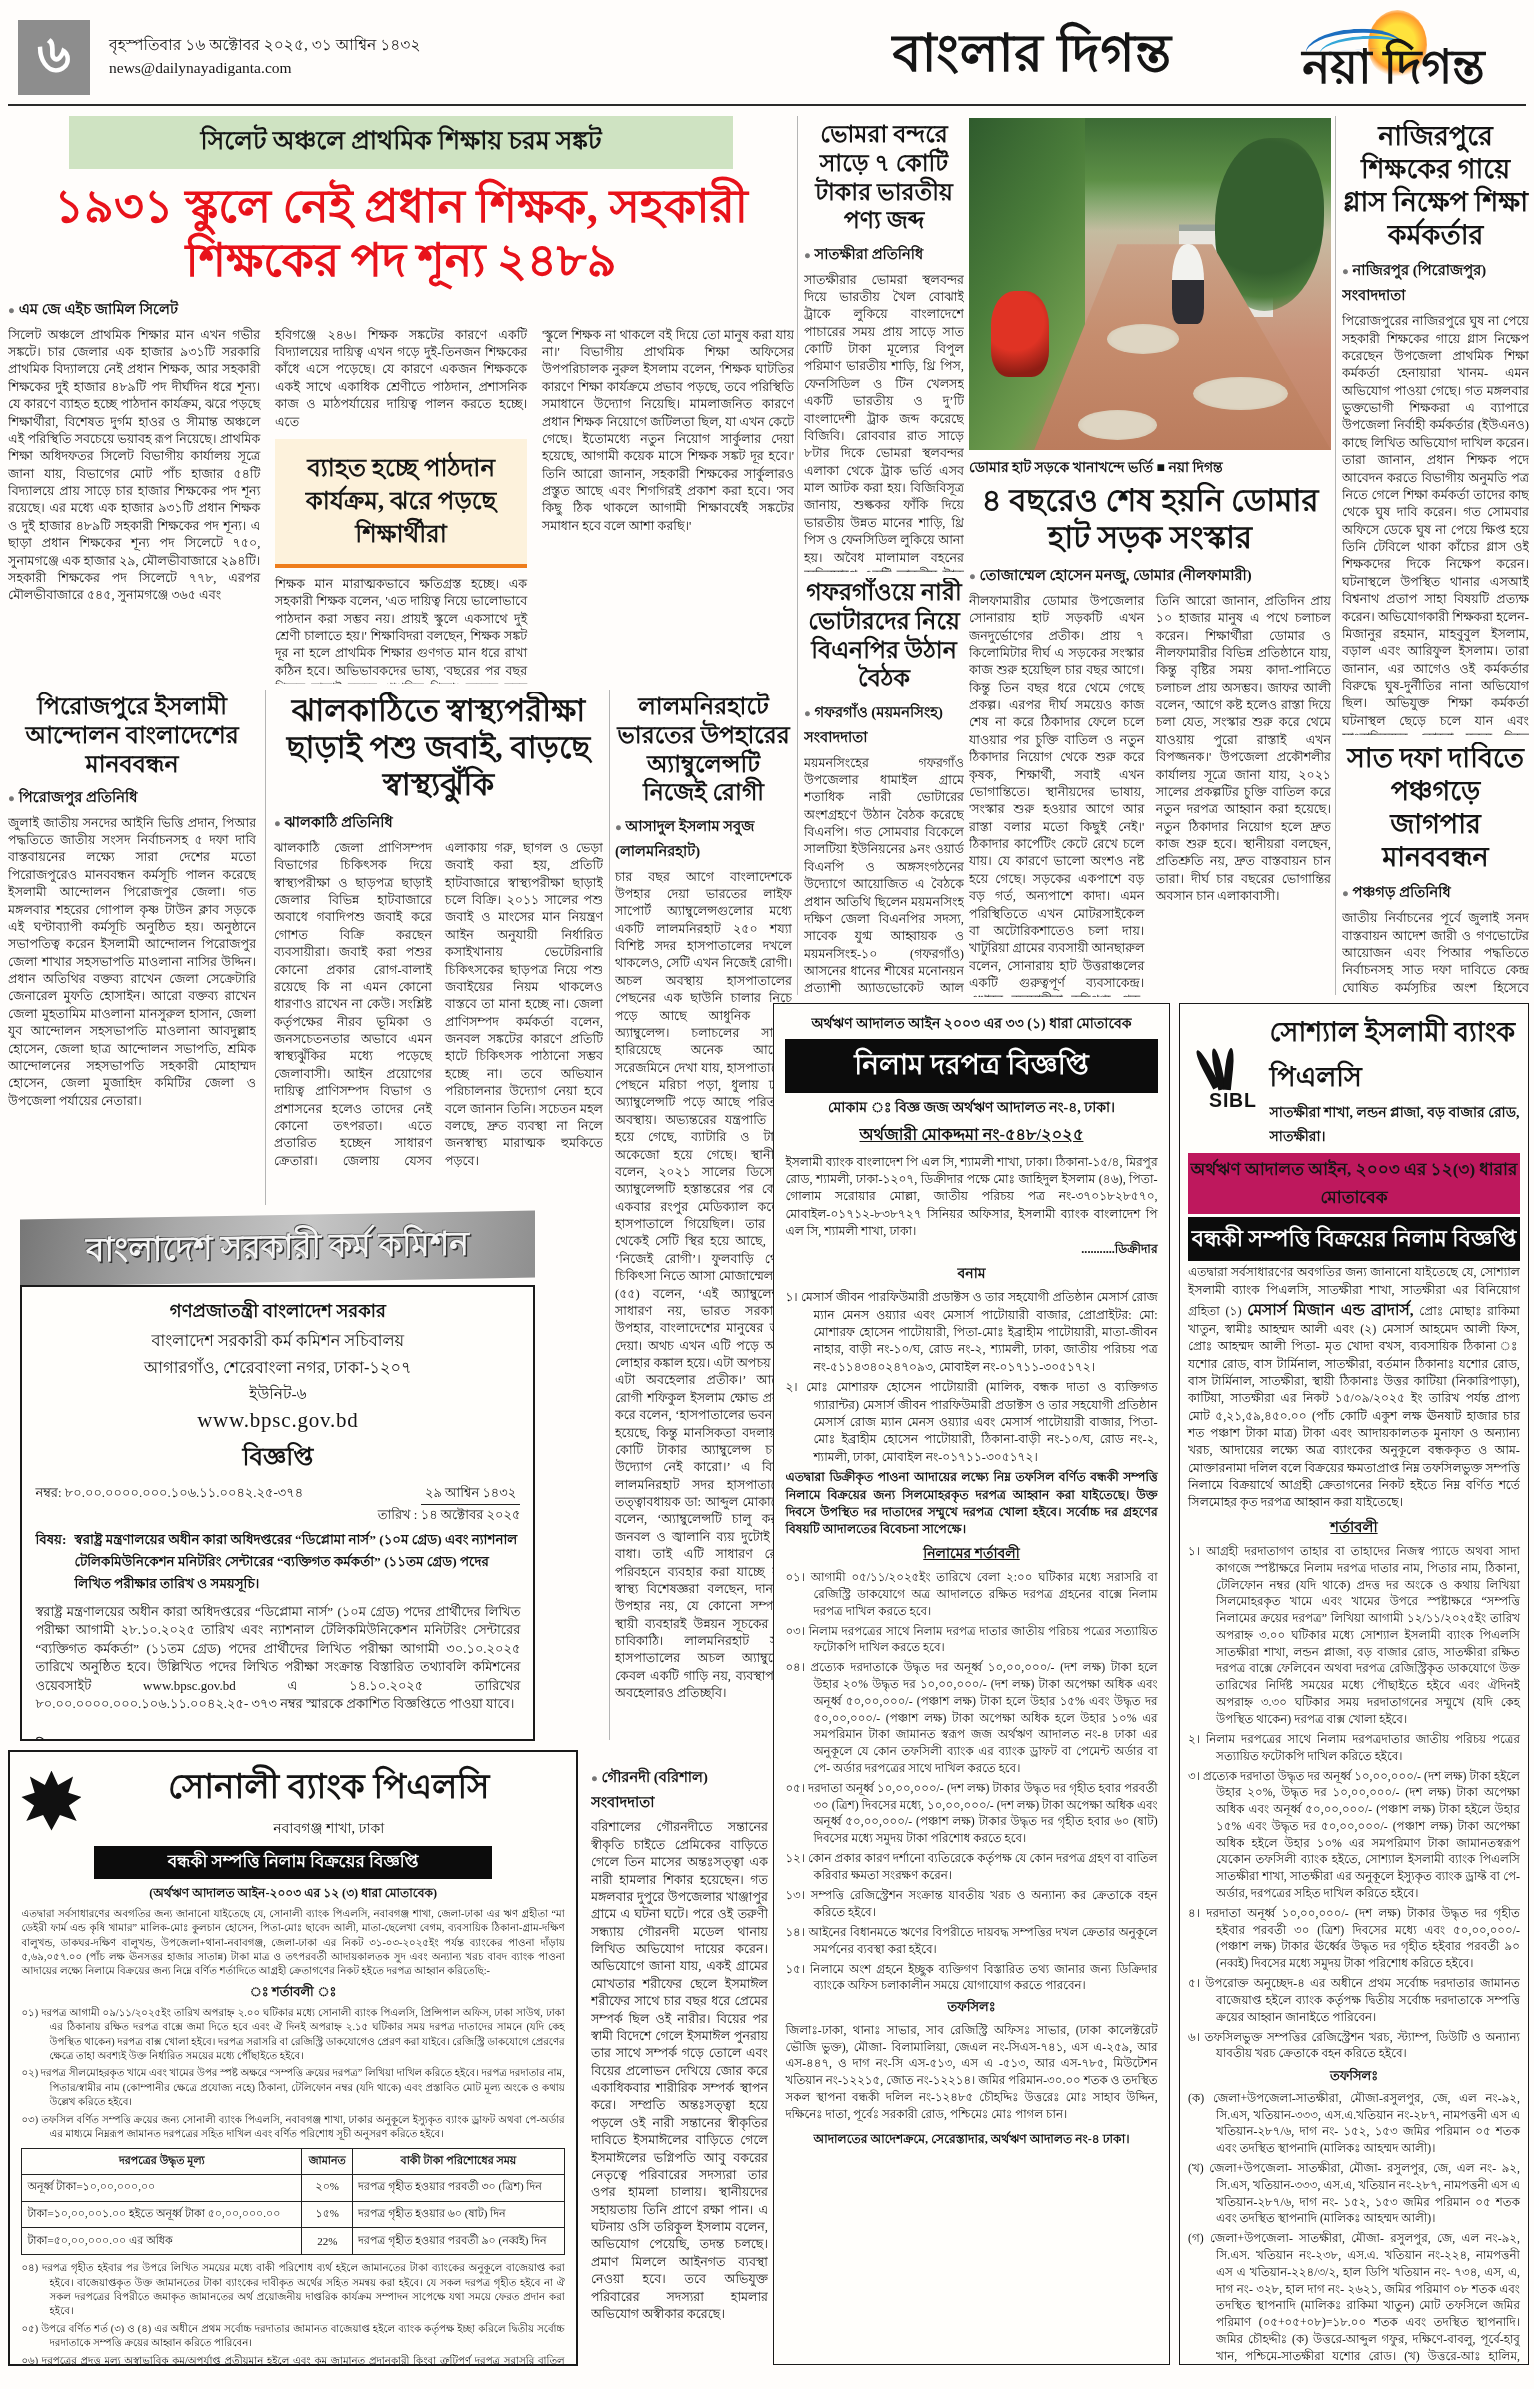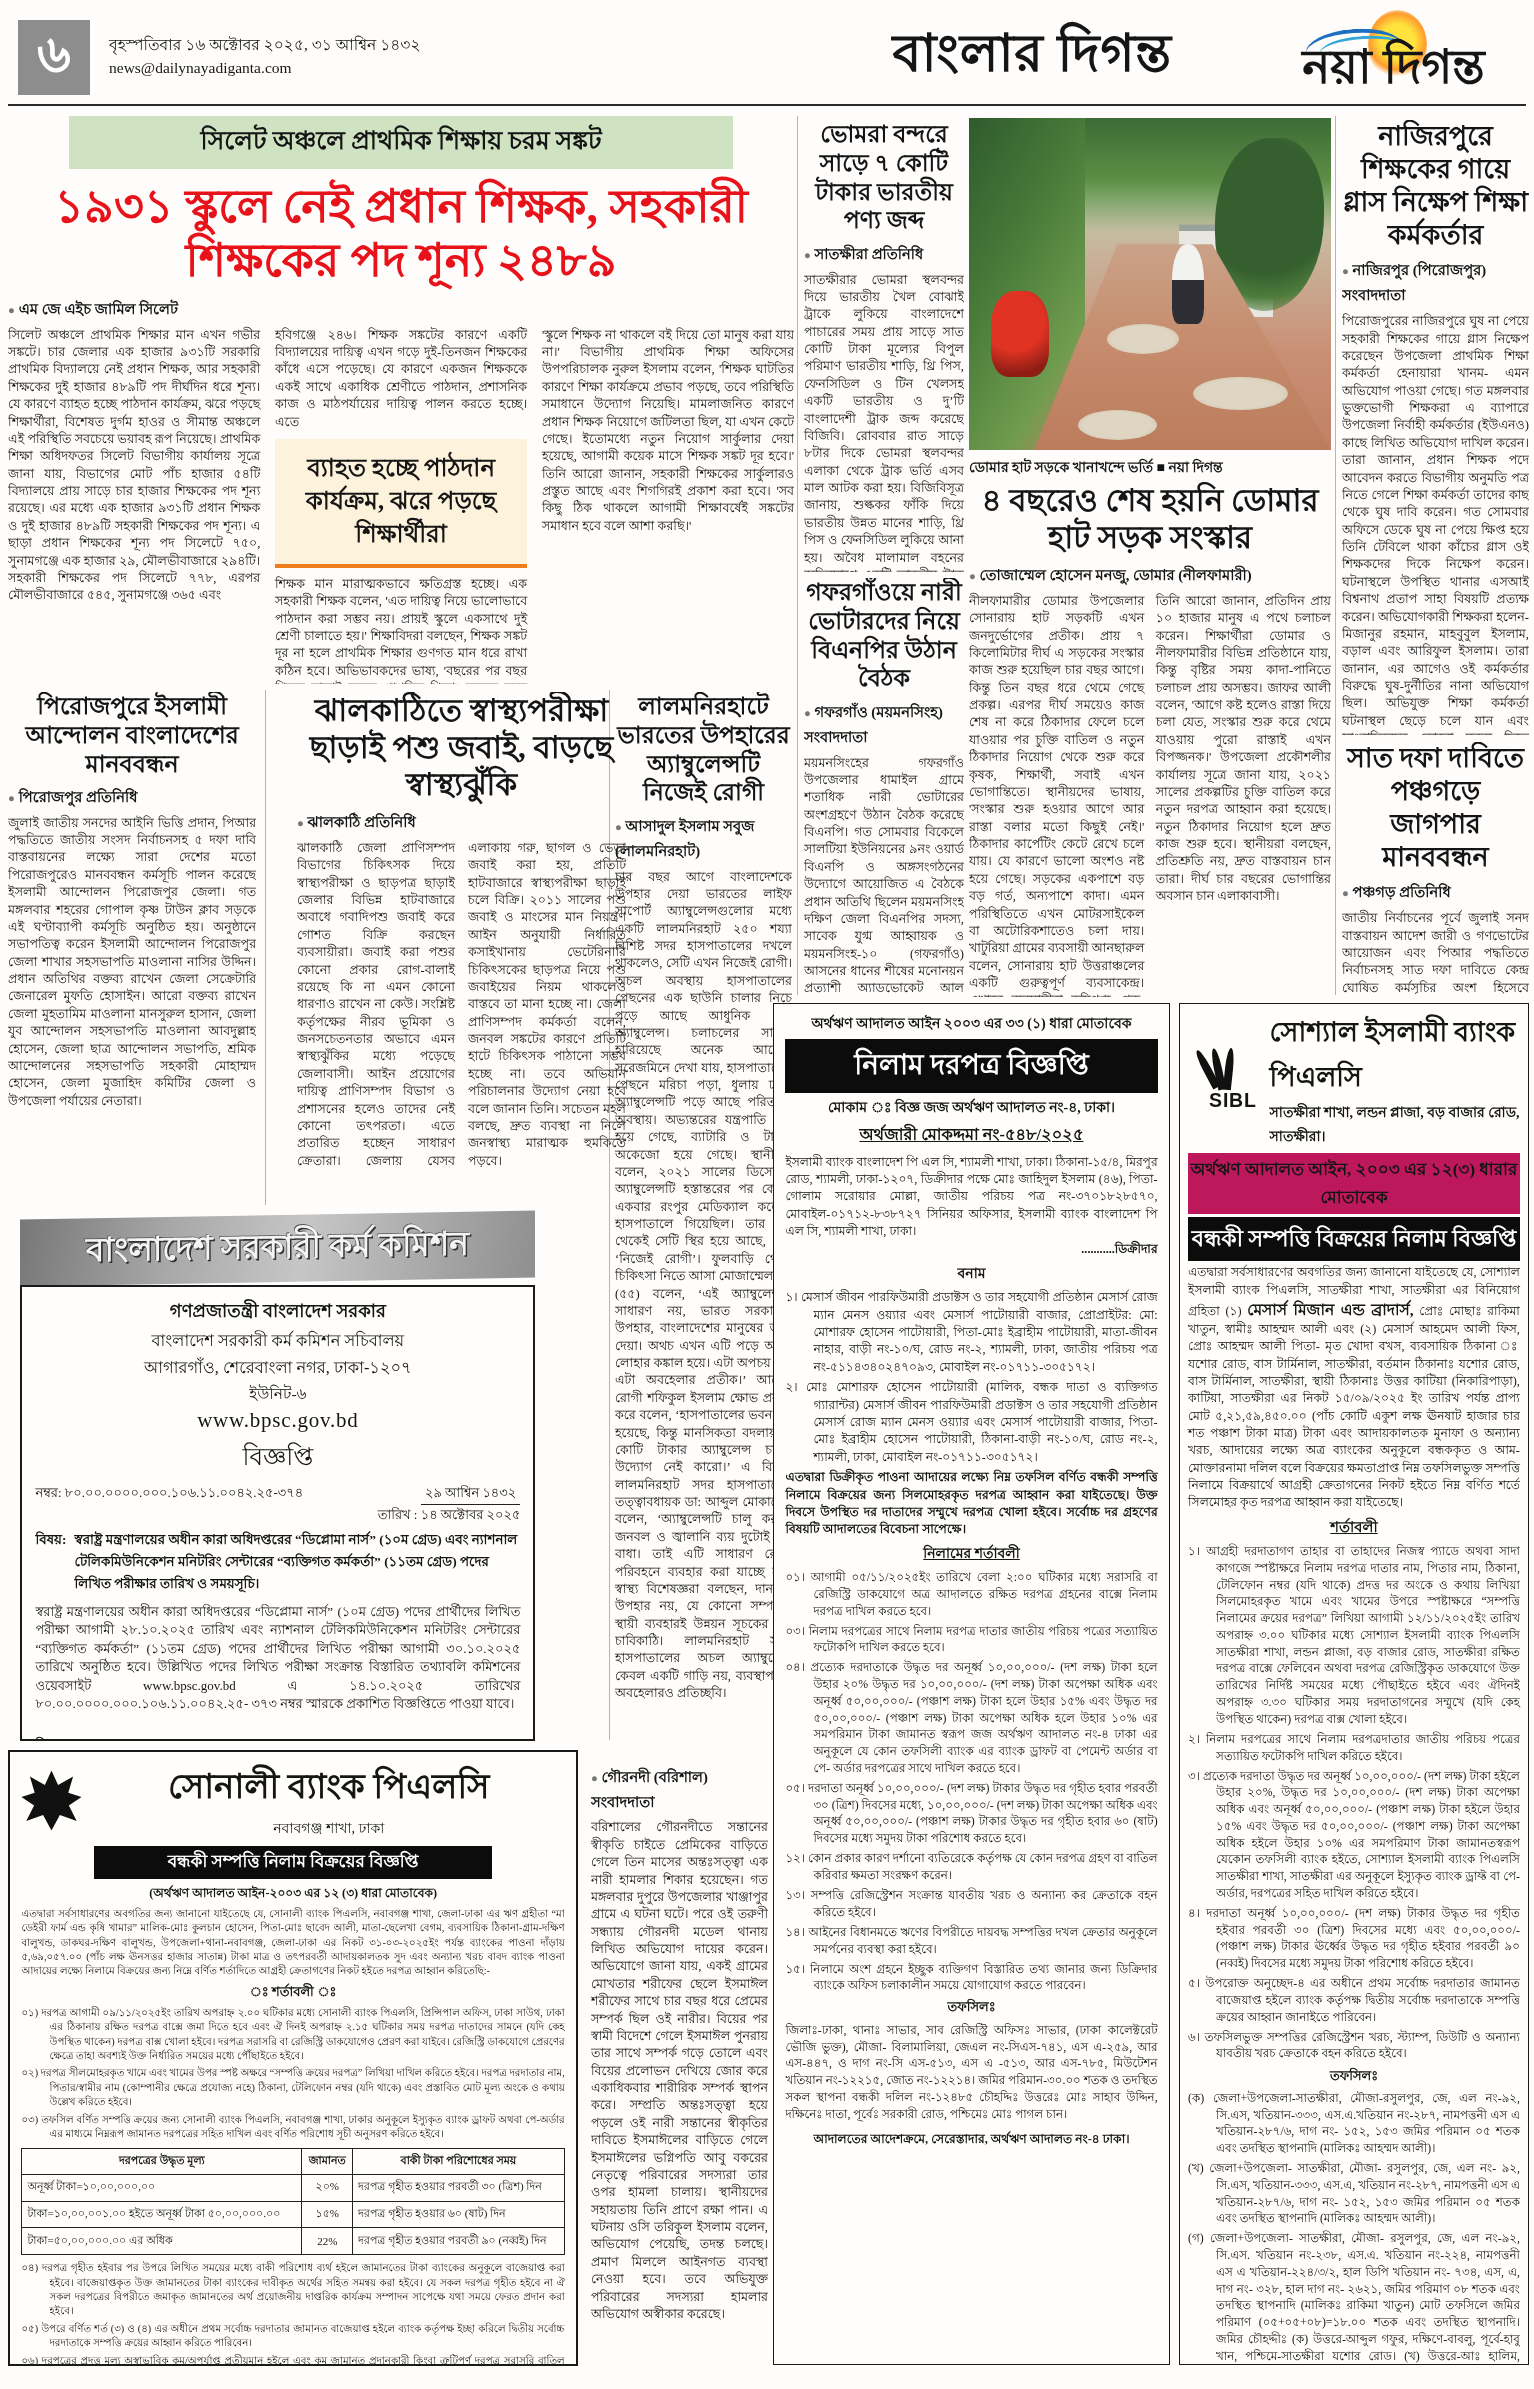--- a/index.html
+++ b/index.html
@@ -54,21 +54,21 @@
   .ph-rider{position:absolute;left:56%;top:38%;width:9%;height:24%;border-radius:45% 45% 20% 20%;
      background:linear-gradient(180deg,#f2f2ee 0 45%,#2d2d33 45% 100%);}
   .photo-caption{left:969px;top:456px;width:362px;font-size:14px;font-weight:bold;}
   
   .ad-border{border:2.4px solid #1a1a1a;background:#fffefb;padding:9.8px 13px;overflow:hidden;}
   .bpsc-banner{left:20.4px;top:1215px;width:515px;height:67px;
      background:linear-gradient(100deg,#777 0%,#a9a9a9 30%,#c6c6c6 55%,#8f8f8f 100%);
      display:flex;align-items:center;justify-content:center;font-size:33px;font-weight:bold;color:#f4f4f4;
      text-shadow:1.6px 1.6px 0 #333,-0.8px -0.8px 0 #555;transform:skewY(-1deg);overflow:hidden;}
   .ad-c{text-align:center;}
-  .ad-title-lg{font-size:24.4px;font-weight:normal;margin:4.9px 0;}
+  .ad-title-lg{font-size:24.4px;font-weight:bold;margin:4.9px 0;}
   .blackbar{background:#0c0c0c;color:#fff;font-weight:bold;text-align:center;}
   .graybar{background:#be185d;font-weight:bold;text-align:center;}
   .small{font-size:11px;line-height:1.42;text-align:justify;}
   .xsmall{font-size:10.2px;line-height:1.4;text-align:justify;}
   .listnum{margin:3.3px 0;padding-left:28px;text-indent:-28px;}
   table.sonali-t{border-collapse:collapse;width:100%;margin:6.5px 0;font-size:11px;}
   table.sonali-t th,table.sonali-t td{border:1.2px solid #222;padding:3.3px 4.9px;}
   table.sonali-t th{text-align:center;font-weight:bold;}
   .center-b{text-align:center;font-weight:bold;}
   .underline{text-decoration:underline;}
@@ -167,21 +167,21 @@
 
   <div class="vrule" style="left:265px;top:690px;height:515px;" data-name="column-rule-3"></div>
   <div class="vrule" style="left:609px;top:690px;height:1050px;" data-name="column-rule-4"></div>
 
   <section class="art" style="left:8.1px;top:692px;width:248px;height:513px;" data-name="article-pirojpur">
     <h2 class="h-sm" data-name="pirojpur-headline">পিরোজপুরে ইসলামী আন্দোলন বাংলাদেশের মানববন্ধন</h2>
     <div class="byline"><span class="dot" data-name="bullet-icon">●</span> <span data-name="pirojpur-byline">পিরোজপুর প্রতিনিধি</span></div>
     <div class="body" data-name="pirojpur-body">জুলাই জাতীয় সনদের আইনি ভিত্তি প্রদান, পিআর পদ্ধতিতে জাতীয় সংসদ নির্বাচনসহ ৫ দফা দাবি বাস্তবায়নের লক্ষ্যে সারা দেশের মতো পিরোজপুরেও মানববন্ধন কর্মসূচি পালন করেছে ইসলামী আন্দোলন পিরোজপুর জেলা। গত মঙ্গলবার শহরের গোপাল কৃষ্ণ টাউন ক্লাব সড়কে এই ঘণ্টাব্যাপী কর্মসূচি অনুষ্ঠিত হয়। অনুষ্ঠানে সভাপতিত্ব করেন ইসলামী আন্দোলন পিরোজপুর জেলা শাখার সহসভাপতি মাওলানা নাসির উদ্দিন। প্রধান অতিথির বক্তব্য রাখেন জেলা সেক্রেটারি জেনারেল মুফতি হোসাইন। আরো বক্তব্য রাখেন জেলা মুহতামিম মাওলানা মানসুরুল হাসান, জেলা যুব আন্দোলন সহসভাপতি মাওলানা আবদুল্লাহ হোসেন, জেলা ছাত্র আন্দোলন সভাপতি, শ্রমিক আন্দোলনের সহসভাপতি সহকারী মোহাম্মদ হোসেন, জেলা মুজাহিদ কমিটির জেলা ও উপজেলা পর্যায়ের নেতারা।</div>
   </section>
 
-  <section class="art" style="left:274px;top:692px;width:329px;height:513px;margin-left:23px;" data-name="article-jhalakathi">
+  <section class="art" style="left:274px;top:692px;width:329px;height:513px;" data-name="article-jhalakathi">
     <h2 class="h-lg" data-name="jhalakathi-headline">ঝালকাঠিতে স্বাস্থ্যপরীক্ষা ছাড়াই পশু জবাই, বাড়ছে স্বাস্থ্যঝুঁকি</h2>
     <div class="byline"><span class="dot" data-name="bullet-icon">●</span> <span data-name="jhalakathi-byline">ঝালকাঠি প্রতিনিধি</span></div>
     <div class="body two-col" style="height:388px;" data-name="jhalakathi-body">ঝালকাঠি জেলা প্রাণিসম্পদ বিভাগের চিকিৎসক দিয়ে স্বাস্থ্যপরীক্ষা ও ছাড়পত্র ছাড়াই জেলার বিভিন্ন হাটবাজারে অবাধে গবাদিপশু জবাই করে গোশত বিক্রি করছেন ব্যবসায়ীরা। জবাই করা পশুর কোনো প্রকার রোগ-বালাই রয়েছে কি না এমন কোনো ধারণাও রাখেন না কেউ। সংশ্লিষ্ট কর্তৃপক্ষের নীরব ভূমিকা ও জনসচেতনতার অভাবে এমন স্বাস্থ্যঝুঁকির মধ্যে পড়েছে জেলাবাসী। আইন প্রয়োগের দায়িত্ব প্রাণিসম্পদ বিভাগ ও প্রশাসনের হলেও তাদের নেই কোনো তৎপরতা। এতে প্রতারিত হচ্ছেন সাধারণ ক্রেতারা। জেলায় যেসব এলাকায় গরু, ছাগল ও ভেড়া জবাই করা হয়, প্রতিটি হাটবাজারে স্বাস্থ্যপরীক্ষা ছাড়াই চলে বিক্রি। ২০১১ সালের পশু জবাই ও মাংসের মান নিয়ন্ত্রণ আইন অনুযায়ী নির্ধারিত কসাইখানায় ভেটেরিনারি চিকিৎসকের ছাড়পত্র নিয়ে পশু জবাইয়ের নিয়ম থাকলেও বাস্তবে তা মানা হচ্ছে না। জেলা প্রাণিসম্পদ কর্মকর্তা বলেন, জনবল সঙ্কটের কারণে প্রতিটি হাটে চিকিৎসক পাঠানো সম্ভব হচ্ছে না। তবে অভিযান পরিচালনার উদ্যোগ নেয়া হবে বলে জানান তিনি। সচেতন মহল বলছে, দ্রুত ব্যবস্থা না নিলে জনস্বাস্থ্য মারাত্মক হুমকিতে পড়বে।</div>
   </section>
 
   <section class="art" style="left:615px;top:692px;width:177px;height:1049px;" data-name="article-lalmonirhat">
     <h2 class="h-sm" data-name="lalmonirhat-headline">লালমনিরহাটে ভারতের উপহারের অ্যাম্বুলেন্সটি নিজেই রোগী</h2>
     <div class="byline"><span class="dot" data-name="bullet-icon">●</span> <span data-name="lalmonirhat-byline">আসাদুল ইসলাম সবুজ (লালমনিরহাট)</span></div>
     <div class="body" data-name="lalmonirhat-body">চার বছর আগে বাংলাদেশকে উপহার দেয়া ভারতের লাইফ সাপোর্ট অ্যাম্বুলেন্সগুলোর মধ্যে একটি লালমনিরহাট ২৫০ শয্যা বিশিষ্ট সদর হাসপাতালের দখলে থাকলেও, সেটি এখন নিজেই রোগী। অচল অবস্থায় হাসপাতালের পেছনের এক ছাউনি চালার নিচে পড়ে আছে আধুনিক সেই অ্যাম্বুলেন্স। চলাচলের সামর্থ্য হারিয়েছে অনেক আগেই। সরেজমিনে দেখা যায়, হাসপাতালের পেছনে মরিচা পড়া, ধুলায় ঢাকা অ্যাম্বুলেন্সটি পড়ে আছে পরিত্যক্ত অবস্থায়। অভ্যন্তরের যন্ত্রপাতি চুরি হয়ে গেছে, ব্যাটারি ও টায়ার অকেজো হয়ে গেছে। স্থানীয়রা বলেন, ২০২১ সালের ডিসেম্বরে অ্যাম্বুলেন্সটি হস্তান্তরের পর কেবল একবার রংপুর মেডিক্যাল কলেজ হাসপাতালে গিয়েছিল। তার পর থেকেই সেটি স্থির হয়ে আছে, যেন ‘নিজেই রোগী’। ফুলবাড়ি থেকে চিকিৎসা নিতে আসা মোজাম্মেল হক (৫৫) বলেন, ‘এই অ্যাম্বুলেন্সটি সাধারণ নয়, ভারত সরকারের উপহার, বাংলাদেশের মানুষের জন্য দেয়া। অথচ এখন এটি পড়ে আছে লোহার কঙ্কাল হয়ে। এটা অপচয় নয়, এটা অবহেলার প্রতীক।’ আরেক রোগী শফিকুল ইসলাম ক্ষোভ প্রকাশ করে বলেন, ‘হাসপাতালের ভবন বড় হয়েছে, কিন্তু মানসিকতা বদলায়নি। কোটি টাকার অ্যাম্বুলেন্স চালুর উদ্যোগ নেই কারো।’ এ বিষয়ে লালমনিরহাট সদর হাসপাতালের তত্ত্বাবধায়ক ডা: আব্দুল মোকাদ্দেম বলেন, ‘অ্যাম্বুলেন্সটি চালু করতে জনবল ও জ্বালানি ব্যয় দুটোই বড় বাধা। তাই এটি সাধারণ রোগী পরিবহনে ব্যবহার করা যাচ্ছে না।’ স্বাস্থ্য বিশেষজ্ঞরা বলছেন, দান বা উপহার নয়, যে কোনো সম্পদের স্থায়ী ব্যবহারই উন্নয়ন সূচকের মূল চাবিকাঠি। লালমনিরহাট সদর হাসপাতালের অচল অ্যাম্বুলেন্স কেবল একটি গাড়ি নয়, ব্যবস্থাপনার অবহেলারও প্রতিচ্ছবি।</div>
   </section>

